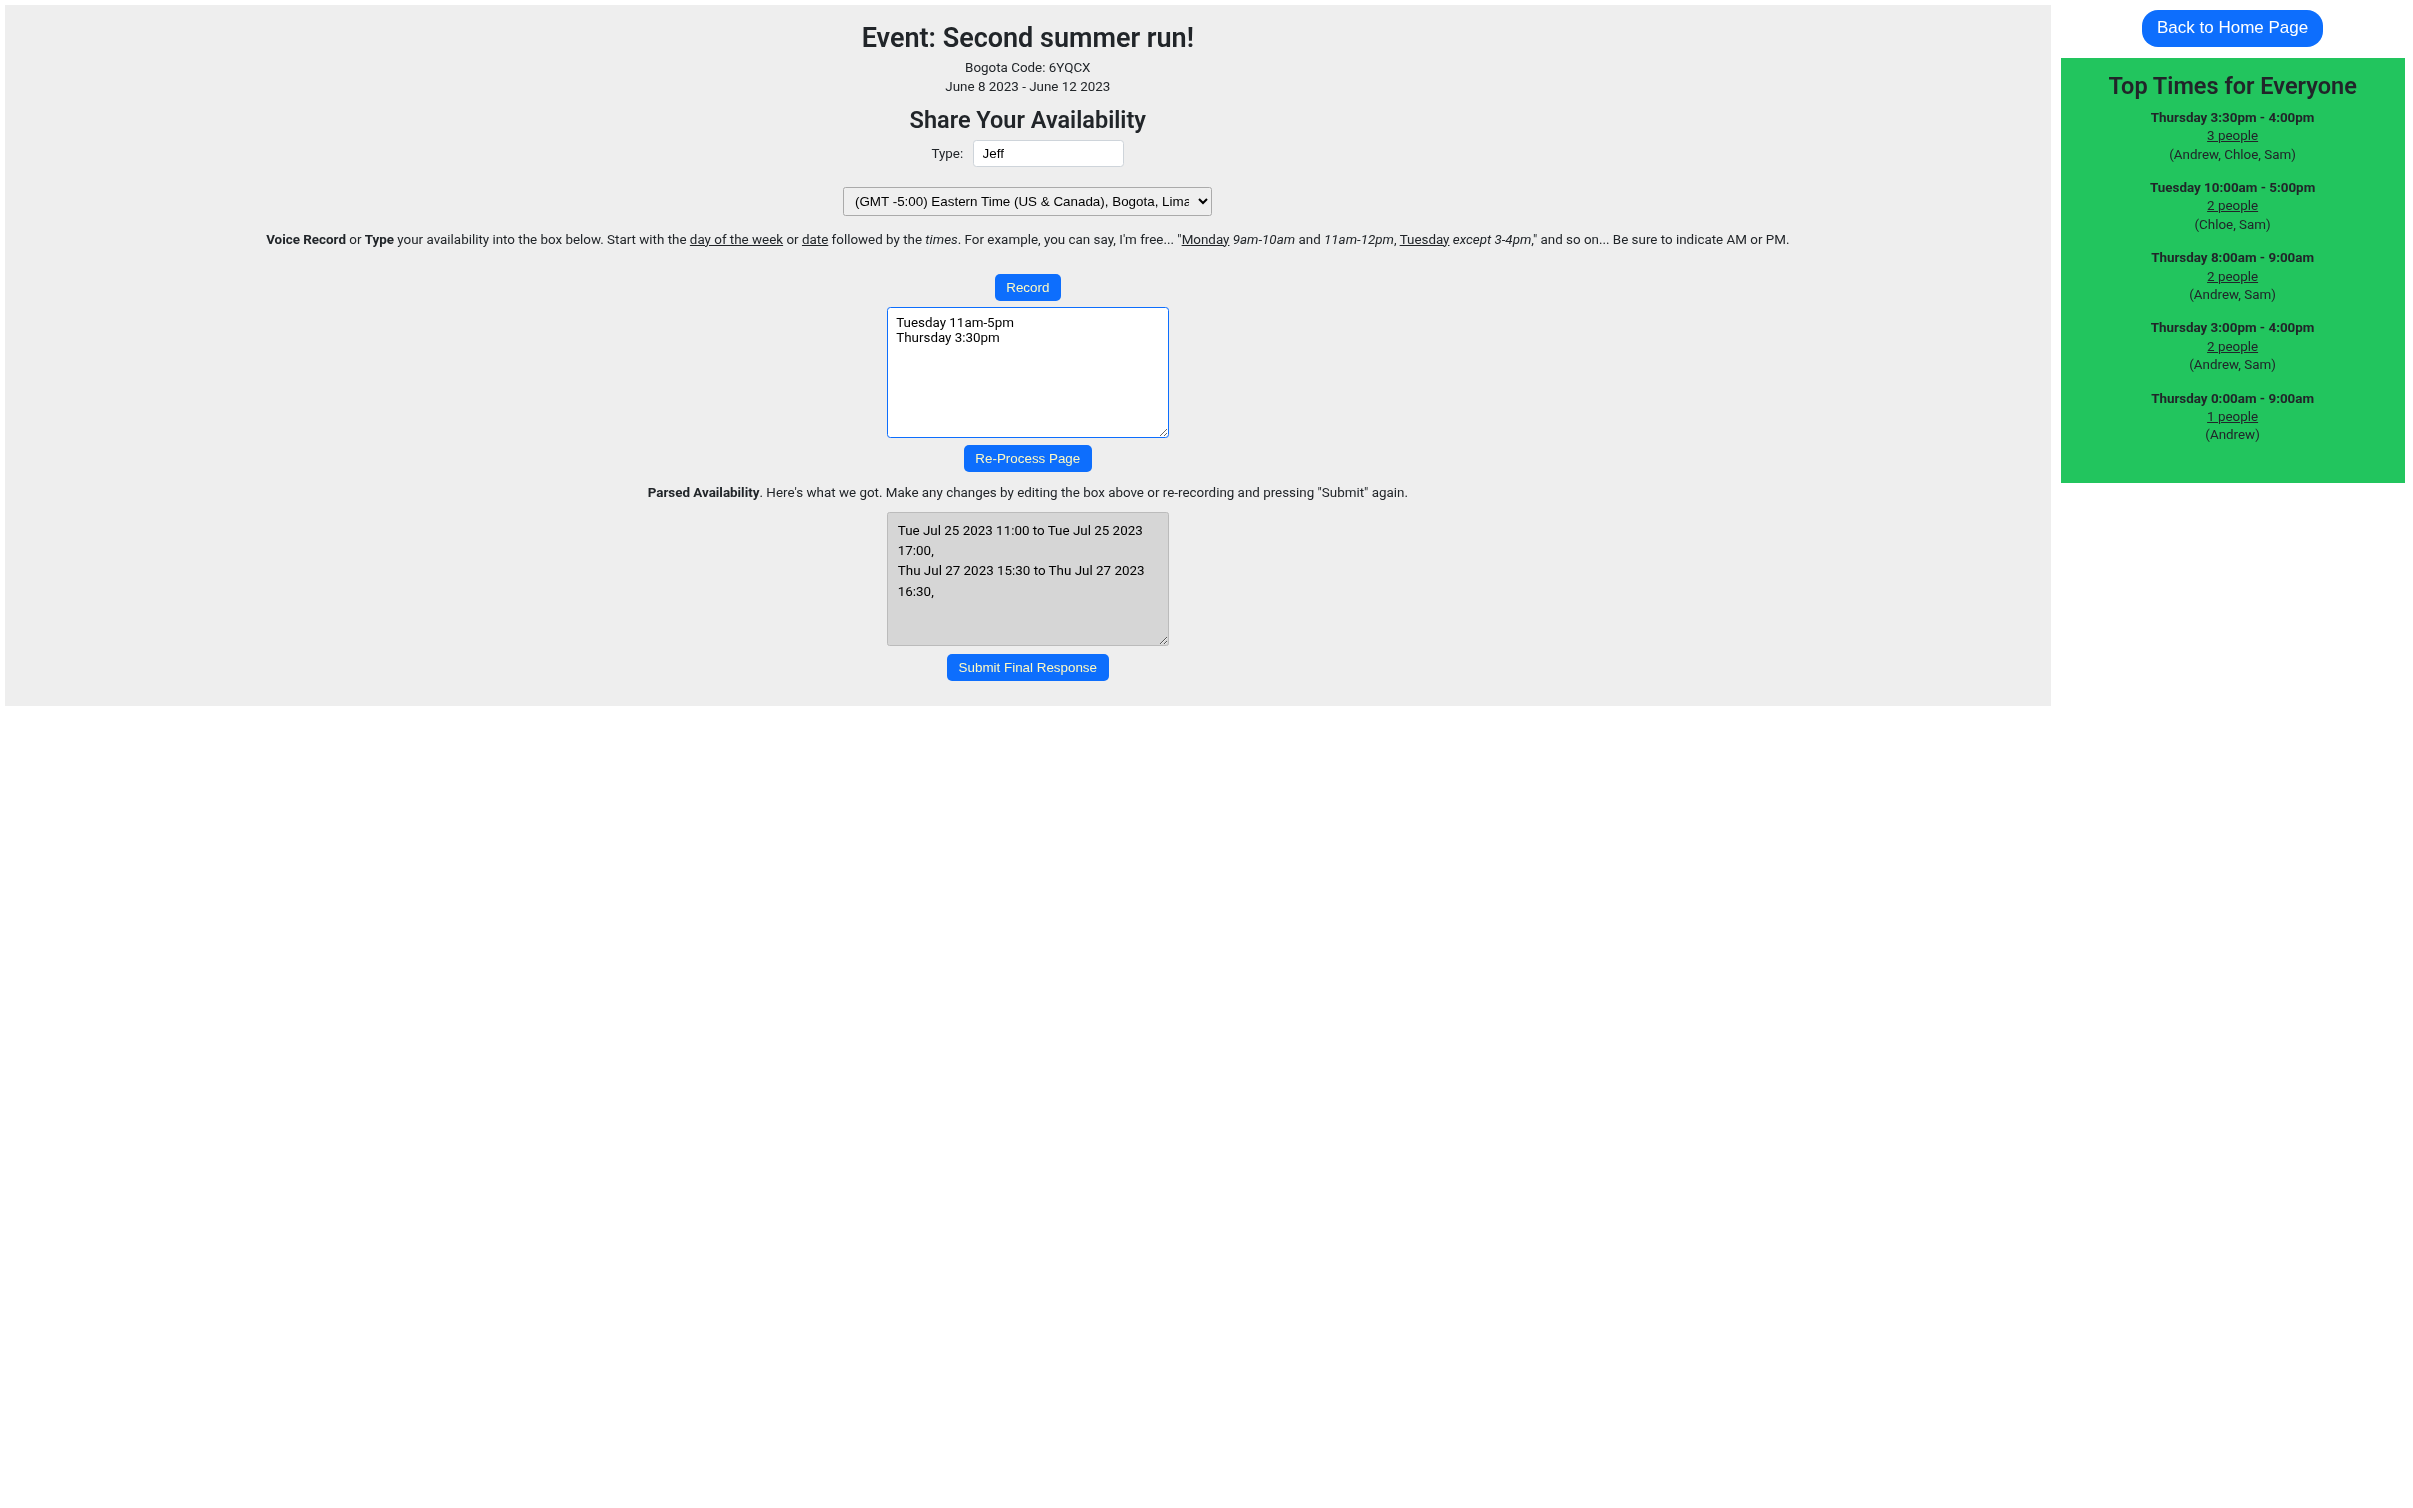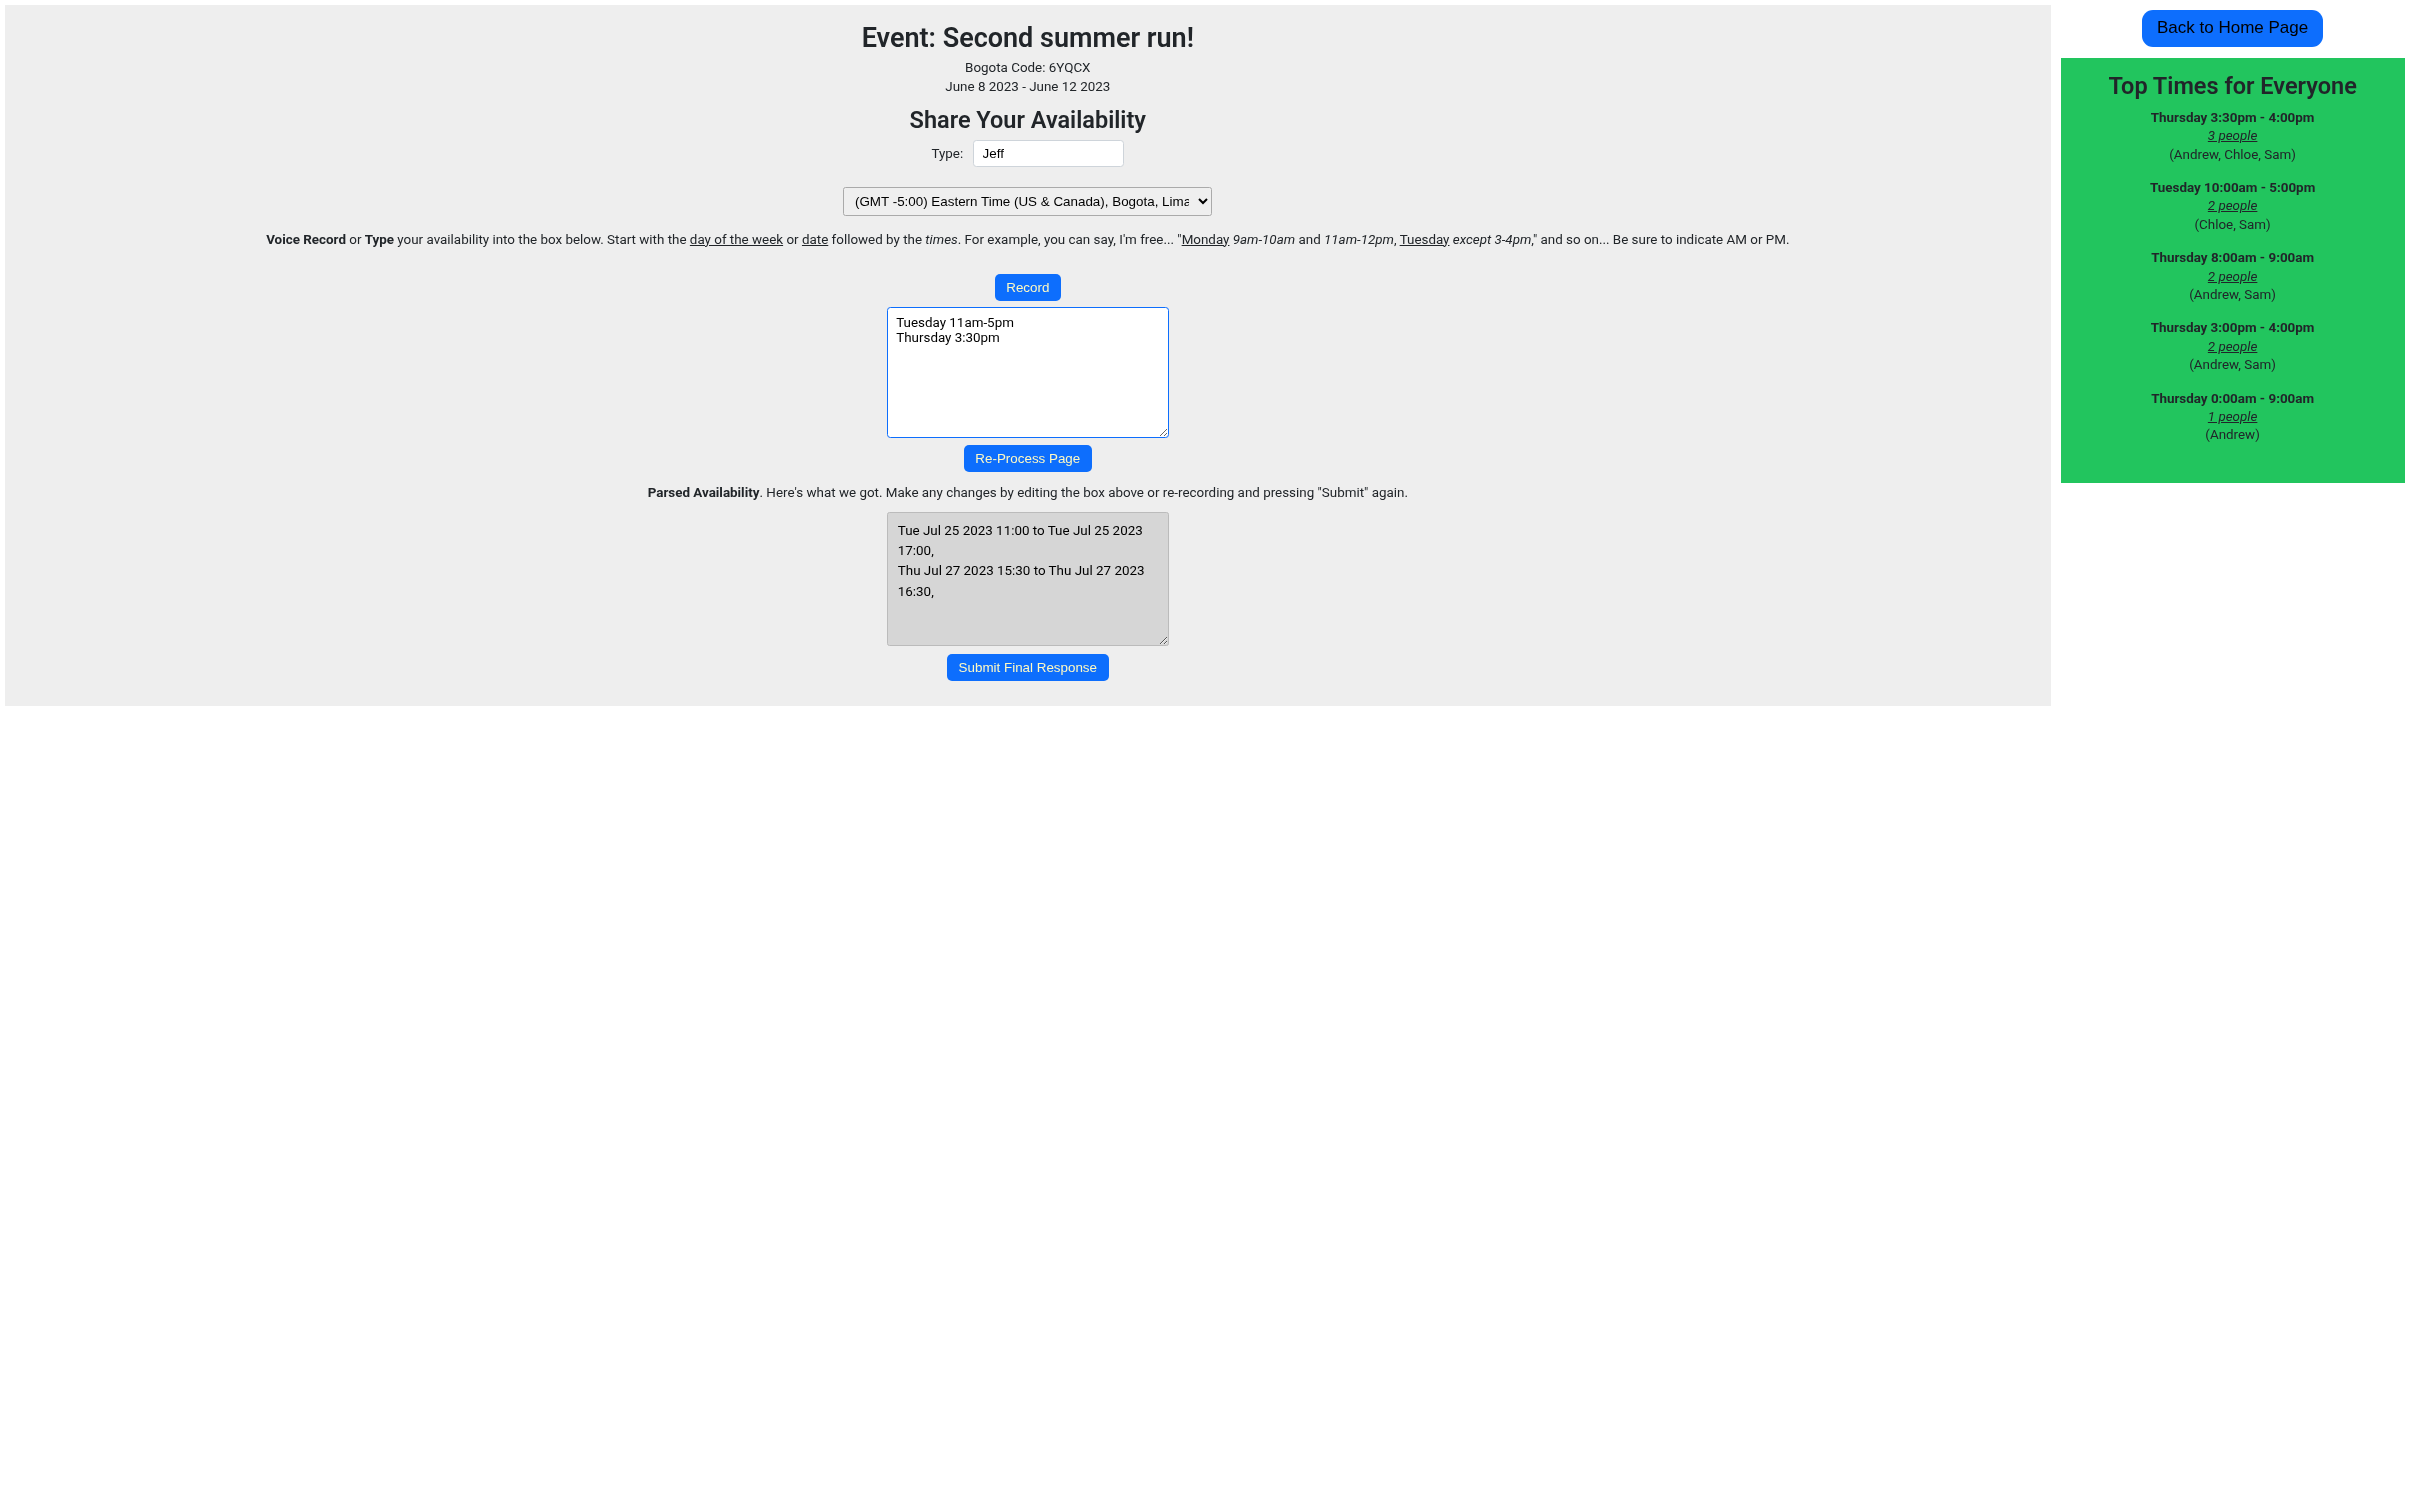--- a/index.html
+++ b/index.html
@@ -120,23 +120,23 @@
     font-family: inherit;
     line-height: 1.5;
   }
   .stale-warning {
     font-size: 13.4px;
     margin: 5px 8.4px 10px 8.4px;
     line-height: 1.5;
   }
   .home-btn {
     background: #0d6efd;
-    color: #000000;
+    color: #ffffff;
     border: none;
-    border-radius: 11px;
+    border-radius: 16px;
     padding: 8.4px 15px;
     font-size: 17px;
     cursor: pointer;
     margin: 5px 0 11.7px 0;
   }
   .top-times-panel {
     width: 100%;
     background: #22c55e;
     padding: 8.4px 11.7px 22px 11.7px;
     text-align: center;
@@ -152,21 +152,20 @@
   .slot-time {
     font-weight: 700;
     font-size: 13.4px;
     margin-bottom: 3.4px;
   }
   .slot-count {
     text-decoration: underline;
     font-size: 13.4px;
     margin-bottom: 3.4px;
     cursor: pointer;
-    font-style: italic;
   }
   .slot-people {
     font-size: 13.4px;
   }
 </style>
 </head>
 <body>
 
 <div class="page">
   <div class="left-col">

